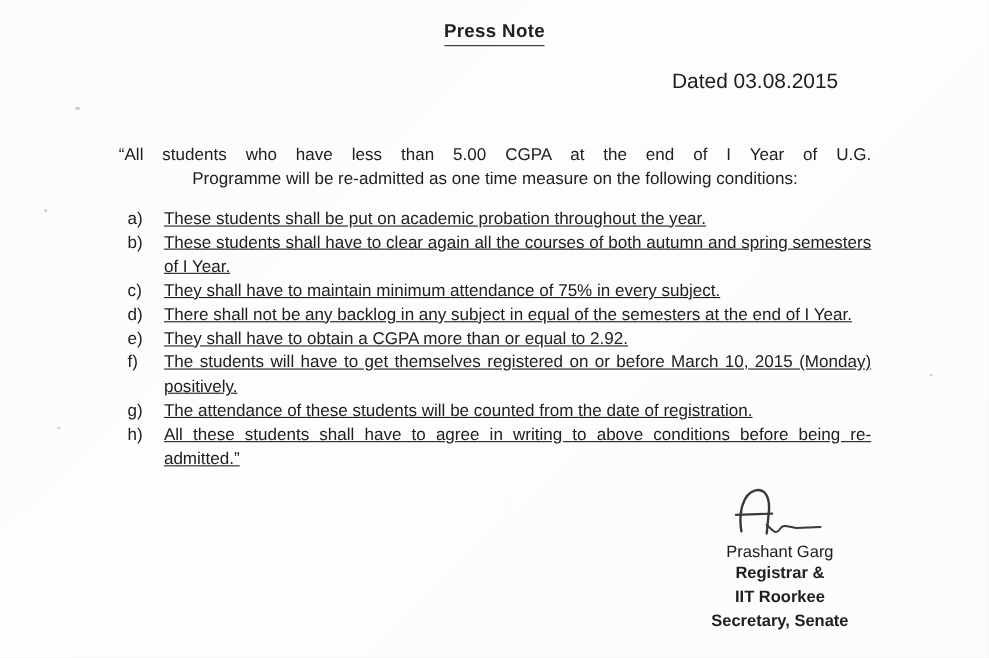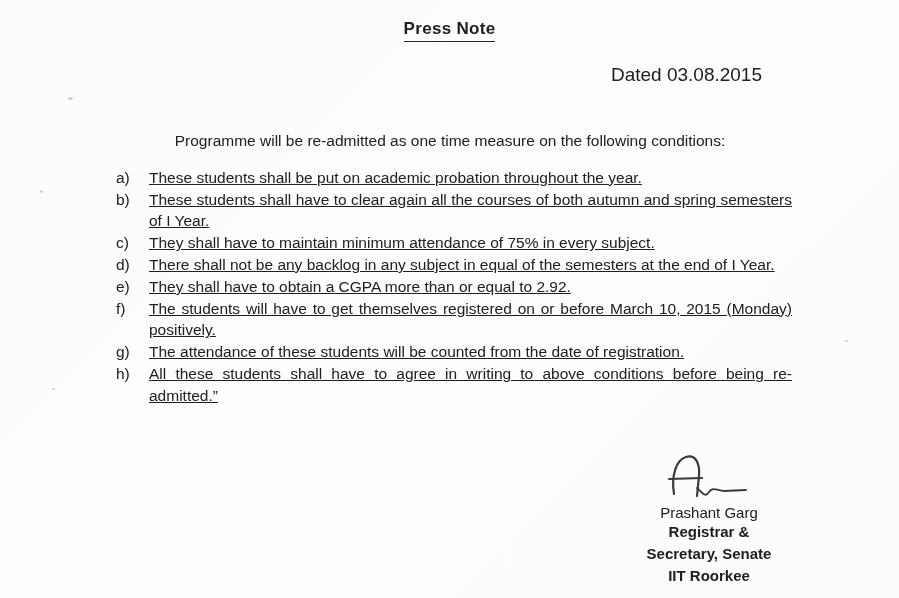--- a/index.html
+++ b/index.html
@@ -51,21 +51,21 @@
   }
   .cond {
     display: grid;
     grid-template-columns: 33px 1fr;
   }
   .cond .label { text-align: left; }
   .cond .text  { text-align: justify; text-decoration: underline; }
   .sig-block {
     position: absolute;
     left: 618px;
-    top: 452px;
+    top: 441px;
     width: 182px;
     text-align: center;
     font-size: 15px;
   }
   .sig-scribble { margin-left: 48px; display: block; }
   .sig-name { margin-top: 2px; font-weight: normal; }
   .sig-line { font-weight: bold; line-height: 22px; }
   .speck {
     position: absolute;
     background: #9a9a96;
@@ -79,20 +79,21 @@
 <div class="page">
 
   <div class="doc-title">
     <span>Press Note</span>
   </div>
 
   <div class="dated">Dated 03.08.2015</div>
 
   <div class="content">
     <div class="intro">
+      <div class="intro-line-1">“All students who have less than 5.00 CGPA at the end of I Year of U.G.</div>
       <div class="intro-line-2">Programme will be re-admitted as one time measure on the following conditions:</div>
     </div>
 
     <ul class="conditions">
       <li class="cond">
         <span class="label">a)</span>
         <span class="text">These students shall be put on academic probation throughout the year.</span>
       </li>
       <li class="cond">
         <span class="label">b)</span>
@@ -126,22 +127,22 @@
   </div>
 
   <div class="sig-block">
     <svg class="sig-scribble" width="95" height="50" viewBox="0 0 95 50">
       <path d="M 8 42 C 5 24, 10 8, 20 5 C 30 2, 34 12, 33 24 L 31 44" fill="none" stroke="#3a3a3c" stroke-width="2.2" stroke-linecap="round"></path>
       <path d="M 3 27 L 36 26" fill="none" stroke="#3a3a3c" stroke-width="2" stroke-linecap="round"></path>
       <path d="M 31 36 C 38 43, 40 45, 43 40 C 46 35, 50 38, 58 39 L 80 38" fill="none" stroke="#3a3a3c" stroke-width="1.8" stroke-linecap="round"></path>
     </svg>
     <div class="sig-name">Prashant Garg</div>
     <div class="sig-line">Registrar &amp;</div>
+    <div class="sig-line">IIT Roorkee</div>
     <div class="sig-line">Secretary, Senate</div>
-    <div class="sig-line">IIT Roorkee</div>
   </div>
 
   <div class="speck" style="left:68px; top:97px; width:5px; height:3px;"></div>
   <div class="speck" style="left:40px; top:190px; width:3px; height:3px;"></div>
   <div class="speck" style="left:52px; top:388px; width:3px; height:2px;"></div>
   <div class="speck" style="left:845px; top:340px; width:3px; height:2px;"></div>
 
 </div>
 
 </body></html>

